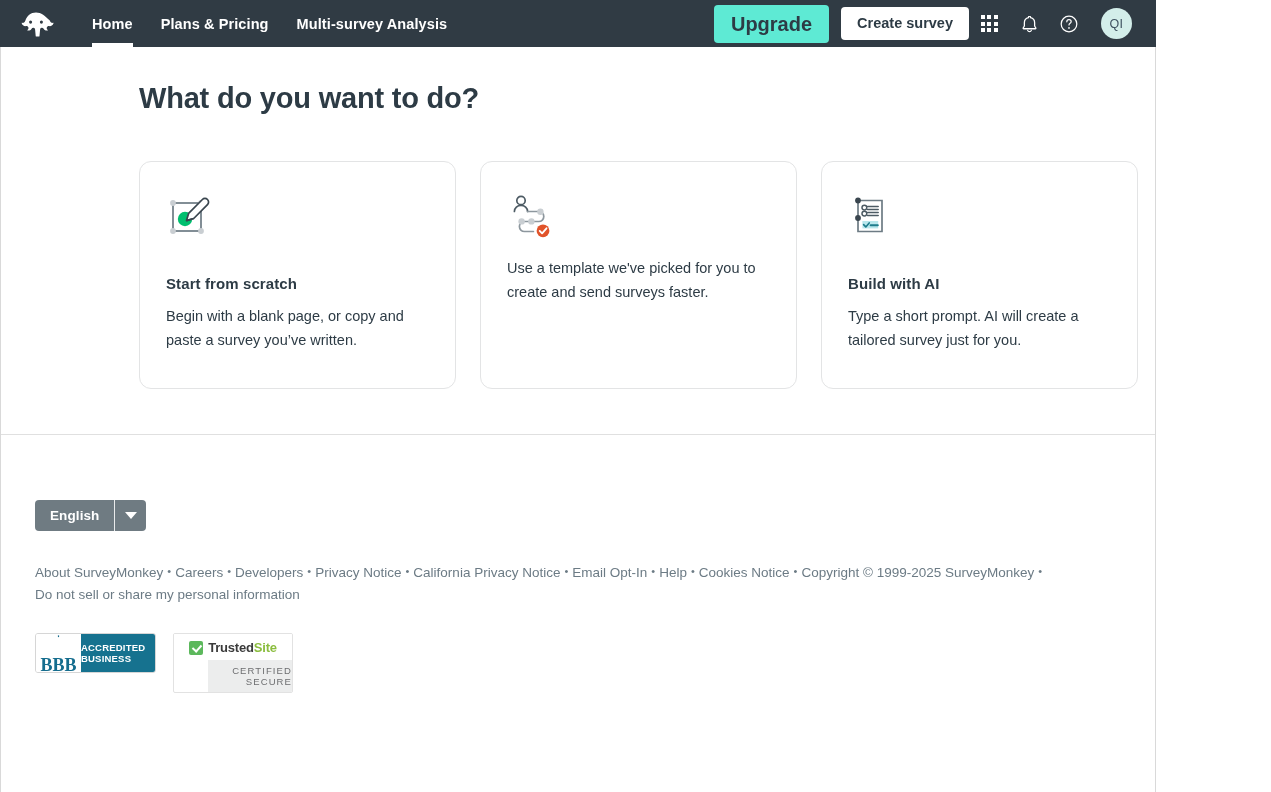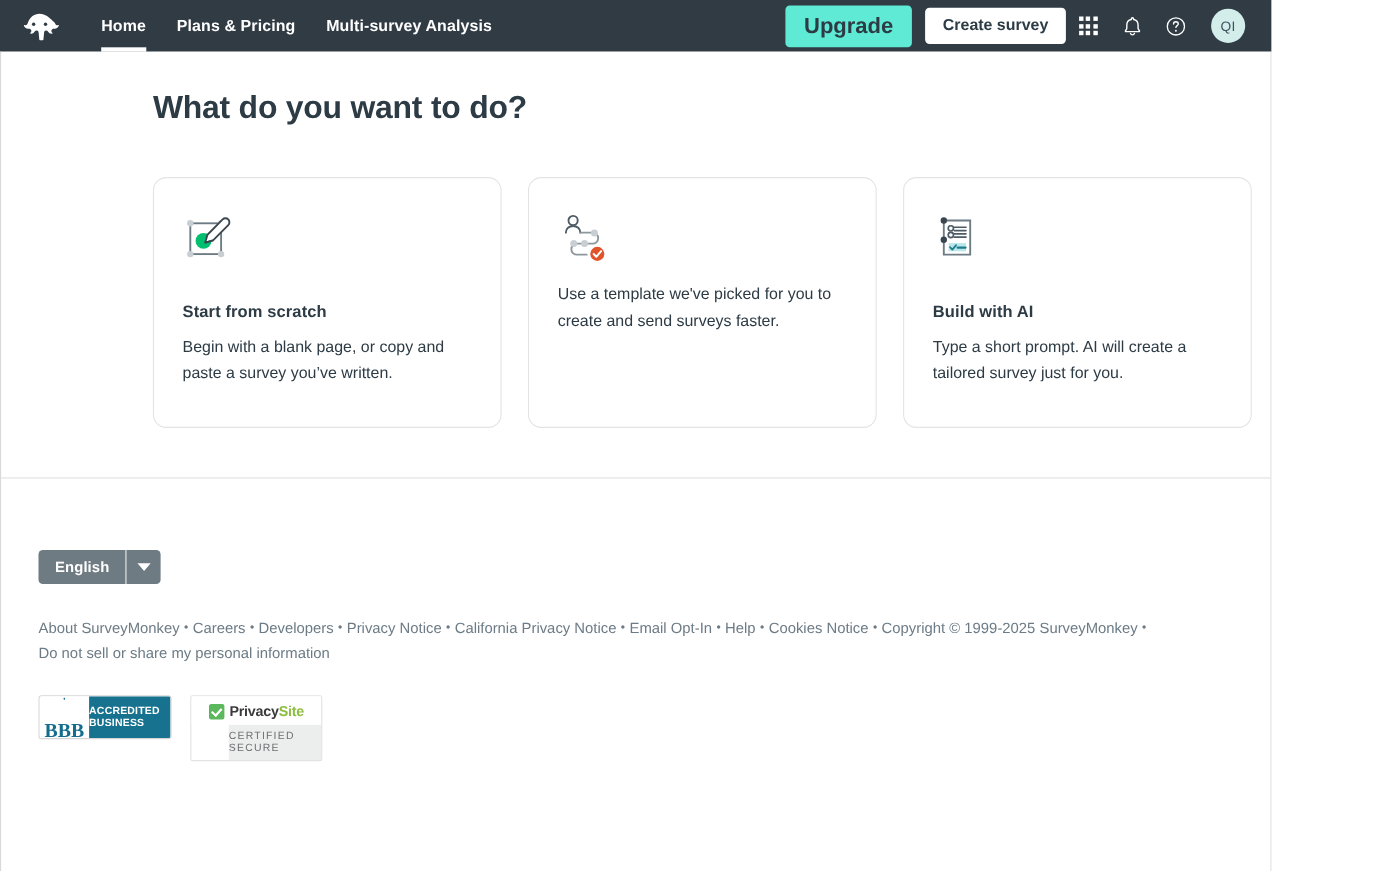--- a/index.html
+++ b/index.html
@@ -298,21 +298,21 @@
   .tsite-name {
     font-size: 13px; font-weight: bold; color: #3b3b3b;
     letter-spacing: -.2px;
   }
   .tsite-name .site { color: #8bbd3f; }
   .tsite-bottom {
     background: #eceded;
     color: #6d6e70;
     font-size: 9.5px;
     letter-spacing: 1.1px;
-    text-align: left;
+    text-align: right;
     padding: 5px 0 5px;
     margin-left: 34px;
   }
 </style>
 </head>
 <body>
 
 <div class="page">
 
   <div class="header">
@@ -458,21 +458,21 @@
           </div>
           <div class="bbb-right">
             <span>ACCREDITED</span>
             <span>BUSINESS</span>
           </div>
         </div>
 
         <div class="tsite">
           <div class="tsite-top">
             <span class="tsite-check"></span>
-            <span class="tsite-name"><span>Privacy</span><span class="site">Site</span></span>
+            <span class="tsite-name"><span>Trusted</span><span class="site">Site</span></span>
           </div>
           <div class="tsite-bottom">CERTIFIED SECURE</div>
         </div>
 
       </div>
     </div>
   </div>
 </div>
 
 </body></html>

